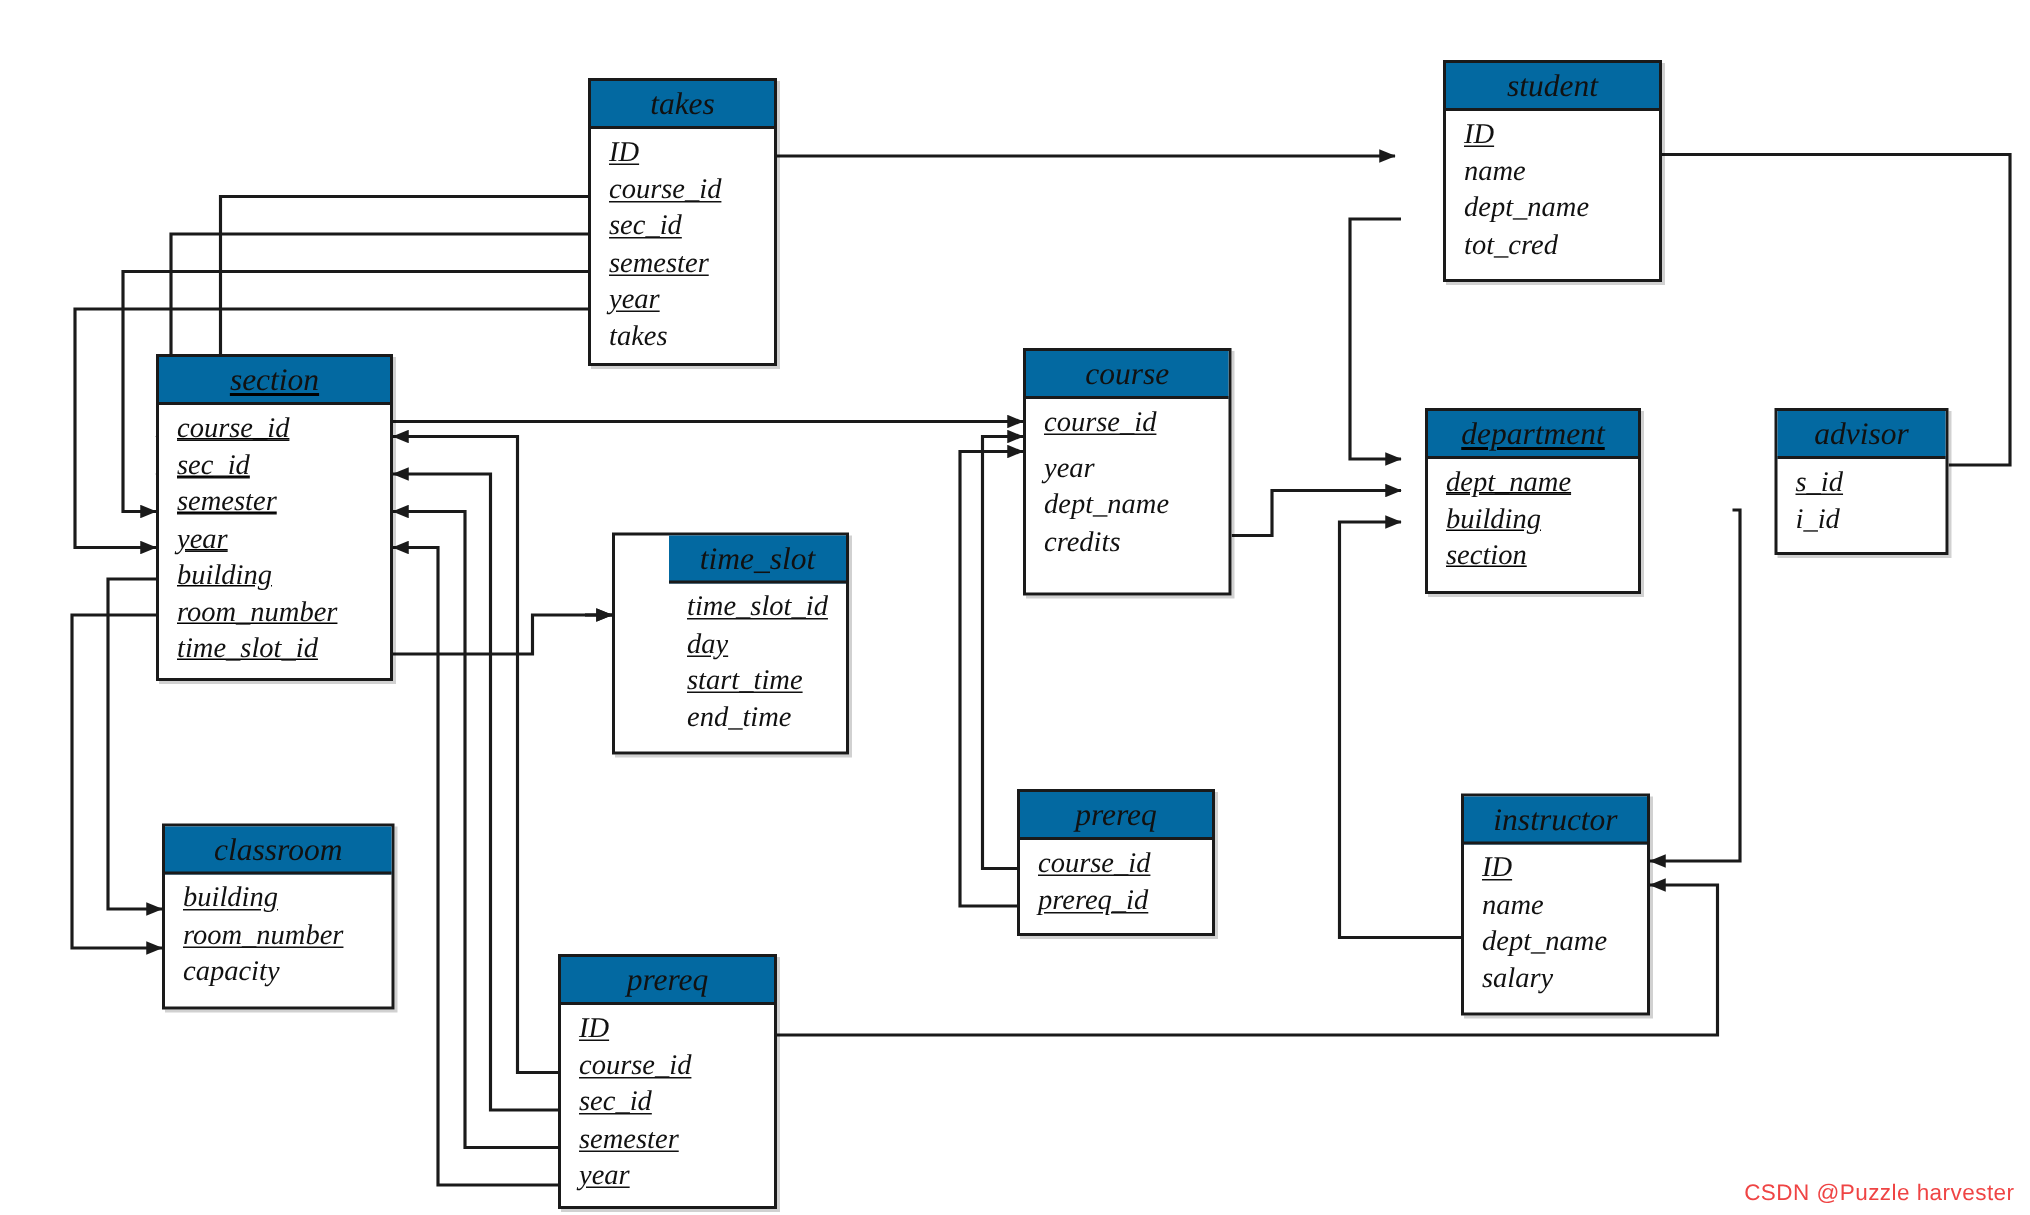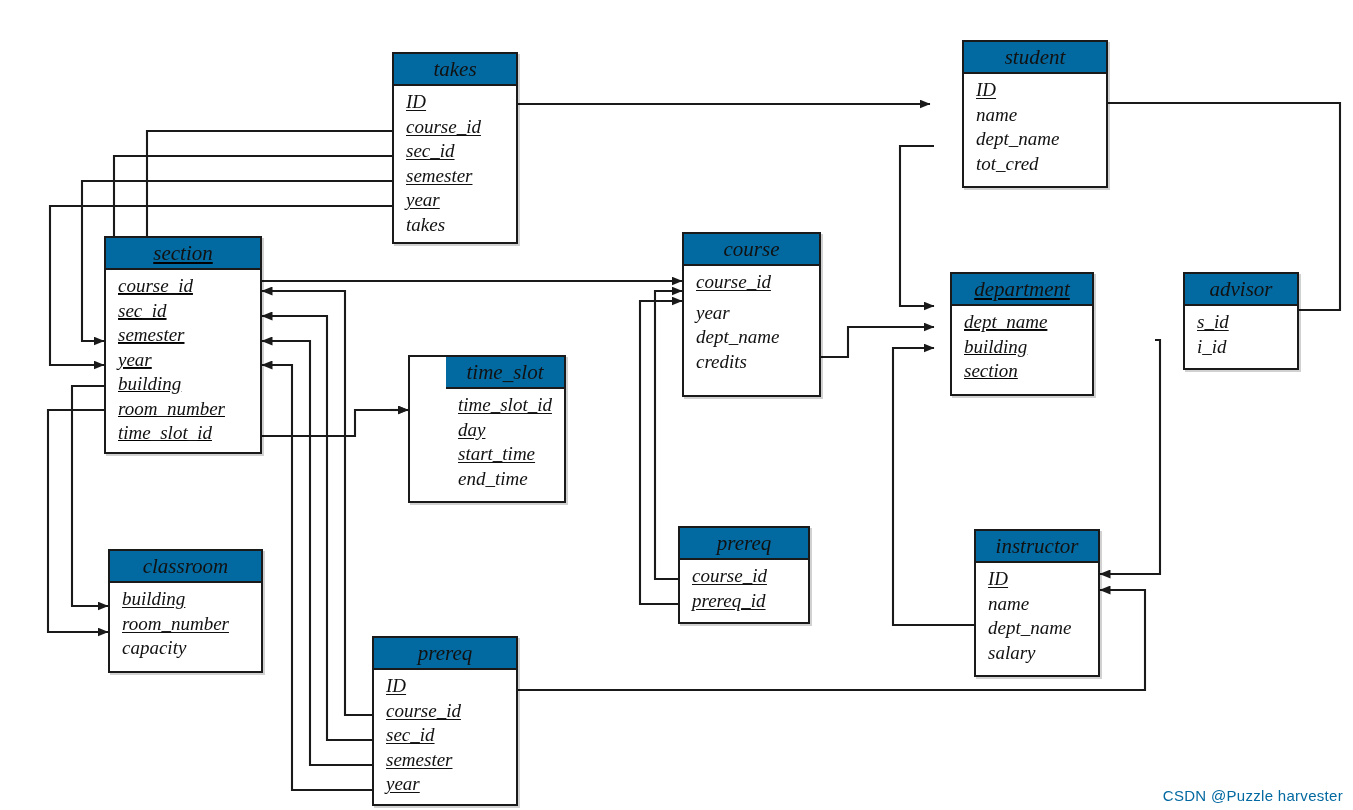--- a/index.html
+++ b/index.html
@@ -59,21 +59,21 @@
   }
   .attr.gap {
     margin-top: 6px;
   }
   .watermark {
     position: absolute;
     right: 10px;
     bottom: 6px;
     font-family: "Liberation Sans", sans-serif;
     font-size: 15px;
-    color: #0369a1;
+    color: #ef4444;
     letter-spacing: 0.3px;
     white-space: nowrap;
   }
 </style>
 </head>
 <body>
 
 <div id="canvas">
 
   <svg id="edges" viewBox="0 0 1353 810">

